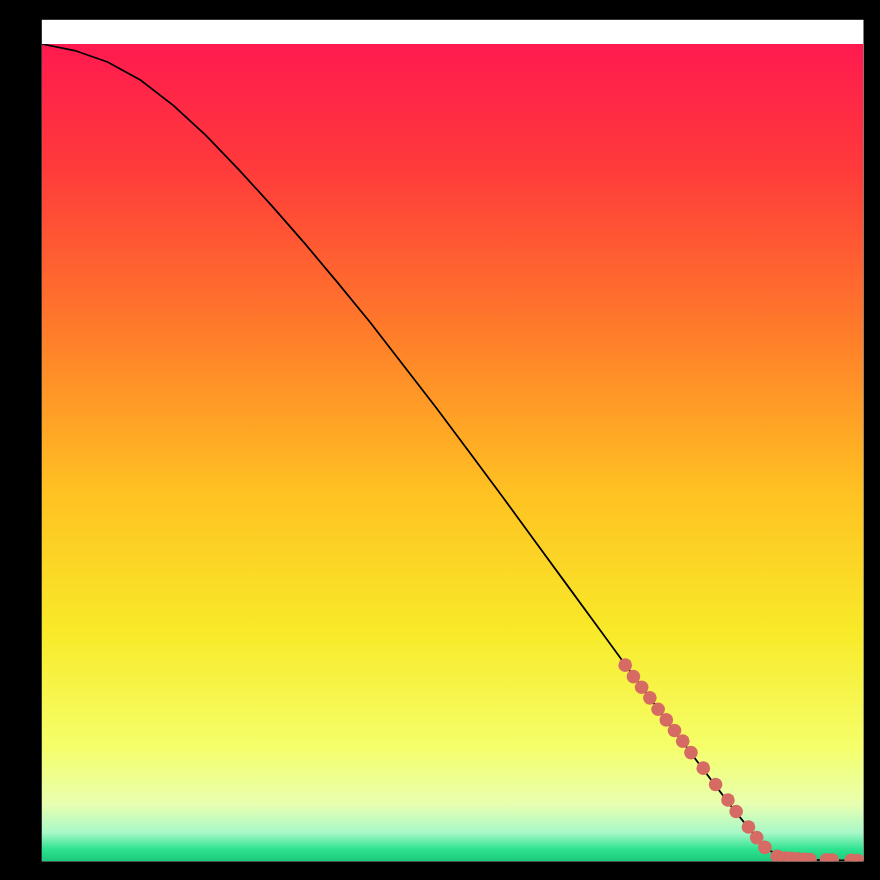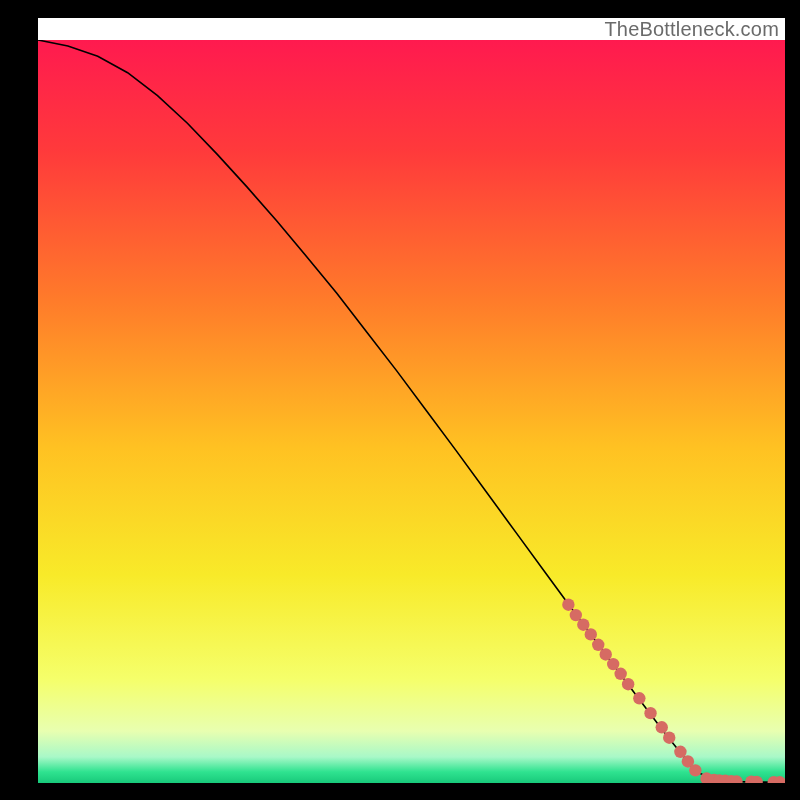--- a/index.html
+++ b/index.html
@@ -34,21 +34,20 @@
     top: 22px;
     width: 747px;
     height: 743px;
   }
   svg { display: block; }
 </style>
 </head>
 <body>
 
 <div class="frame">
-  <div class="watermark">TheBottleneck.com</div>
   <div class="plot">
     <svg id="chart-svg" width="747" height="743" viewBox="0 0 747 743" preserveAspectRatio="none">
       <defs>
         <linearGradient id="bg-grad" x1="0" y1="0" x2="0" y2="1">
             <stop offset="0%" stop-color="#ff1a4f"></stop>
             <stop offset="15%" stop-color="#ff3a3b"></stop>
             <stop offset="35%" stop-color="#ff7b2a"></stop>
             <stop offset="55.00000000000001%" stop-color="#ffc222"></stop>
             <stop offset="72%" stop-color="#f8ea29"></stop>
             <stop offset="86%" stop-color="#f5ff6a"></stop>

